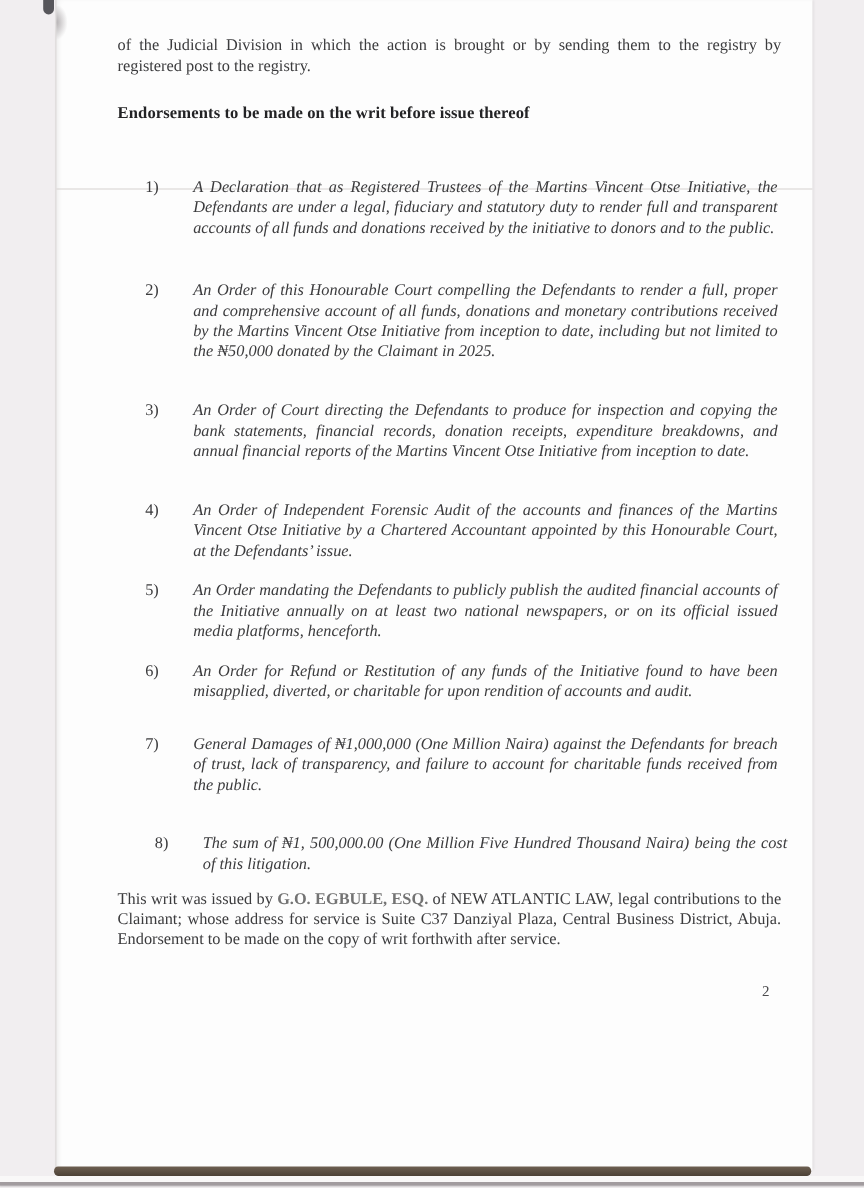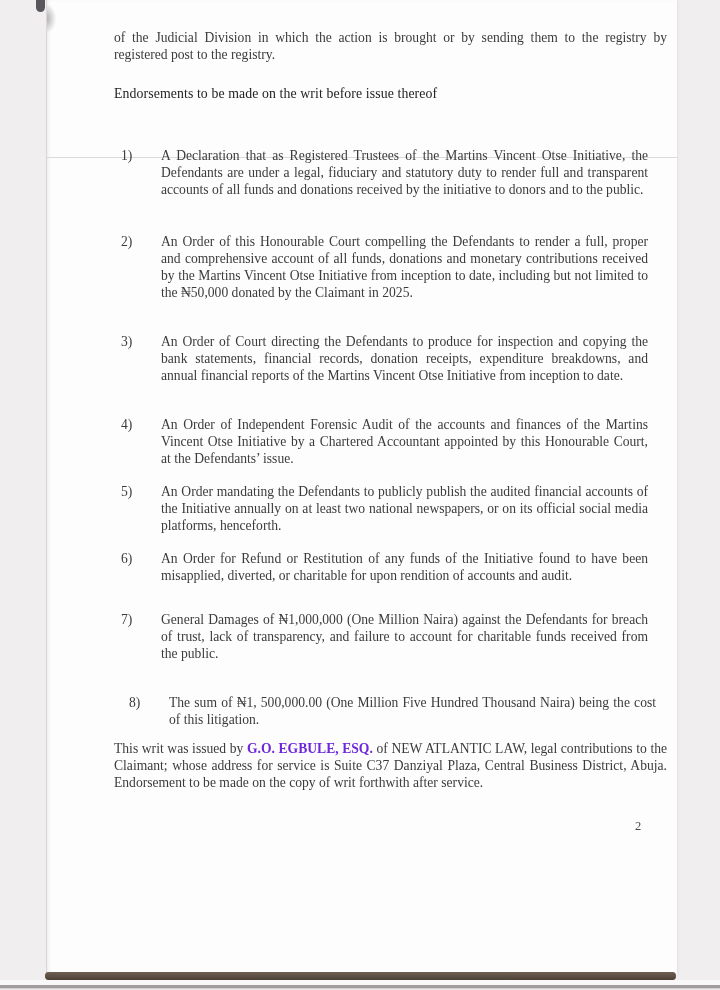--- a/index.html
+++ b/index.html
@@ -21,26 +21,26 @@
   .fold-shadow{
     position:absolute;left:0;top:5px;width:13px;height:34px;
     background:radial-gradient(ellipse 100% 60% at 0% 40%, #b6b2b4 0%, rgba(182,178,180,0) 72%);
     border-radius:0 60% 60% 0;
   }
   .scan-line{
     position:absolute;left:0;top:157px;width:630px;height:1px;
     background:#d9d5d3;opacity:.9;
   }
   .blk{position:absolute;color:#3b3b3d;font-size:13.6px;line-height:17px;}
-  .para{left:51px;width:553px;text-align:justify;margin-left:16px;}
-  .doc-heading{font-weight:normal;color:#232325;font-size:13.8px;letter-spacing:.1px;}
+  .para{left:51px;width:553px;text-align:justify;}
+  .doc-heading{font-weight:bold;color:#232325;font-size:13.8px;letter-spacing:.1px;}
   .claim-item{left:74px;width:527px;display:flex;}
   .claim-num{width:40px;flex:0 0 40px;}
-  .claim-text{width:487px;text-align:justify;}
-  .issuance b{color:#6d28d9;}
+  .claim-text{width:487px;text-align:justify;font-style:italic;}
+  .issuance b{color:#737373;}
   .page-number{left:588px;top:818px;font-size:12.5px;color:#4a4a4c;}
   .bottom-band{
     position:absolute;left:45px;top:972px;width:631px;height:8px;
     background:linear-gradient(#6e6052,#4c4136);
     border-radius:4px/60%;
   }
   .bottom-strip{
     position:absolute;left:0;top:980px;width:720px;height:5px;background:#f9f8f8;
   }
   .bottom-line{
@@ -71,21 +71,21 @@
   <div class="blk claim-item" style="top:333px">
     <span class="claim-num">3)</span>
     <span class="claim-text">An Order of Court directing the Defendants to produce for inspection and copying the bank statements, financial records, donation receipts, expenditure breakdowns, and annual financial reports of the Martins Vincent Otse Initiative from inception to date.</span>
   </div>
   <div class="blk claim-item" style="top:416px">
     <span class="claim-num">4)</span>
     <span class="claim-text">An Order of Independent Forensic Audit of the accounts and finances of the Martins Vincent Otse Initiative by a Chartered Accountant appointed by this Honourable Court, at the Defendants’ issue.</span>
   </div>
   <div class="blk claim-item" style="top:483px">
     <span class="claim-num">5)</span>
-    <span class="claim-text">An Order mandating the Defendants to publicly publish the audited financial accounts of the Initiative annually on at least two national newspapers, or on its official social media platforms, henceforth.</span>
+    <span class="claim-text">An Order mandating the Defendants to publicly publish the audited financial accounts of the Initiative annually on at least two national newspapers, or on its official issued media platforms, henceforth.</span>
   </div>
   <div class="blk claim-item" style="top:550px">
     <span class="claim-num">6)</span>
     <span class="claim-text">An Order for Refund or Restitution of any funds of the Initiative found to have been misapplied, diverted, or charitable for upon rendition of accounts and audit.</span>
   </div>
   <div class="blk claim-item" style="top:611px">
     <span class="claim-num">7)</span>
     <span class="claim-text">General Damages of ₦1,000,000 (One Million Naira) against the Defendants for breach of trust, lack of transparency, and failure to account for charitable funds received from the public.</span>
   </div>
   <div class="blk claim-item" style="top:694px;padding-left:8px">

